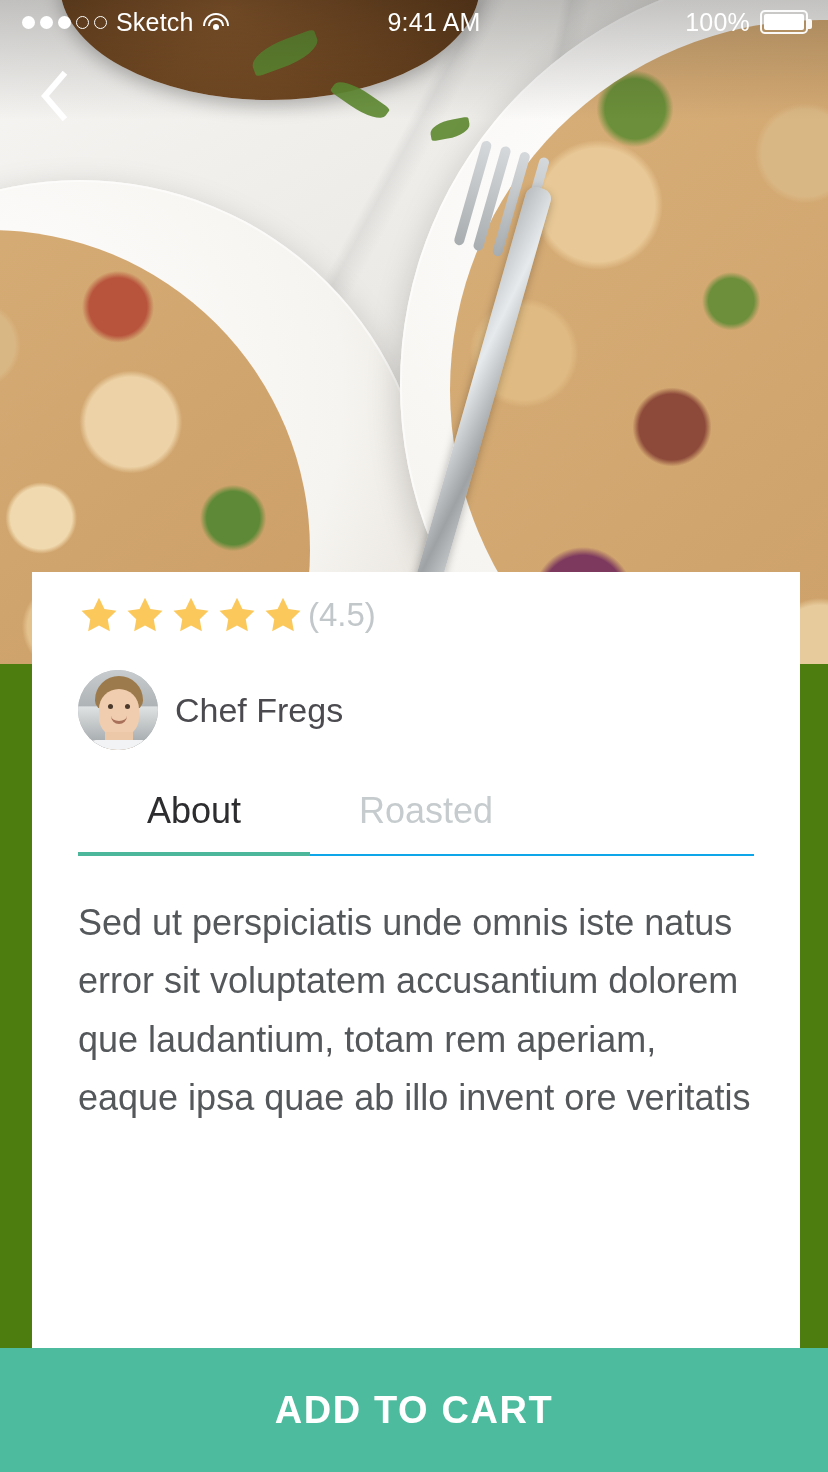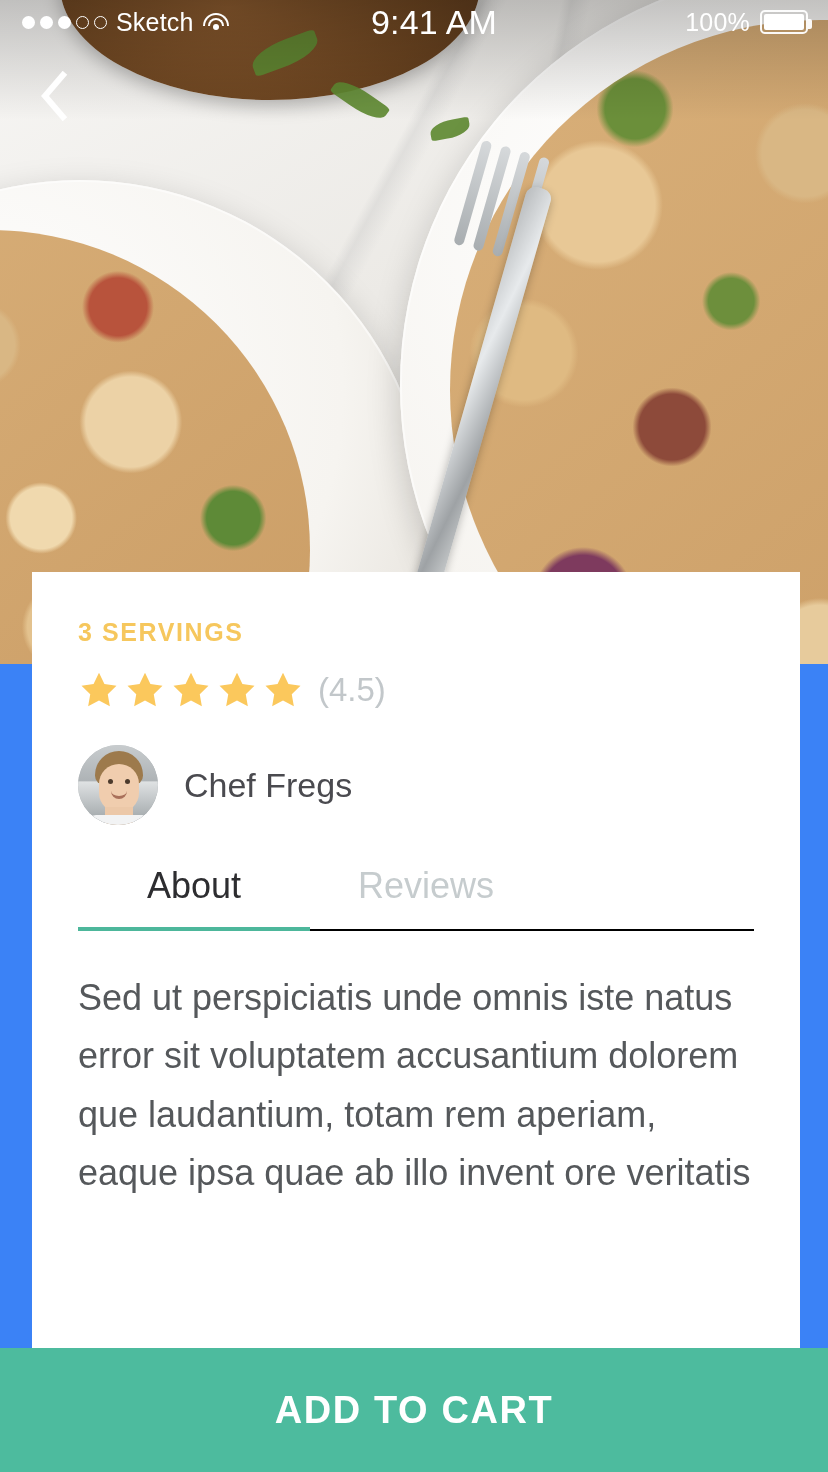--- a/index.html
+++ b/index.html
@@ -1,21 +1,21 @@
 <!DOCTYPE html>
 <html><head>
 <meta charset="utf-8">
 <style>
   * { margin:0; padding:0; box-sizing:border-box; }
   html, body {
     width:828px; height:1472px;
     font-family:"Liberation Sans", sans-serif;
     background:#F1F1F1; overflow:hidden;
   }
-  #screen { position:relative; width:828px; height:1472px; overflow:hidden; background:#3b82f6; }
+  #screen { position:relative; width:828px; height:1472px; overflow:hidden; background:#4d7c0f; }
 
   
   .hero { position:absolute; left:0; top:0; width:828px; height:664px; overflow:hidden; background:#CFC6BC; }
   .hero-photo { position:absolute; inset:0; }
   .marble {
     position:absolute; inset:0;
     background:
       linear-gradient(118deg, rgba(255,255,255,0) 40%, rgba(190,190,190,.30) 41%, rgba(255,255,255,0) 43%),
       linear-gradient(102deg, rgba(255,255,255,0) 58%, rgba(175,175,175,.22) 59%, rgba(255,255,255,0) 61%),
       linear-gradient(150deg, #f7f6f4 0%, #eceae6 45%, #e3e0db 100%);
@@ -77,67 +77,67 @@
   .dot { width:13px; height:13px; border-radius:50%; }
   .dot.on  { background:#fff; }
   .dot.off { background:transparent; border:1.6px solid #fff; }
   .carrier { font-size:25px; font-weight:400; }
   .wifi { position:relative; width:26px; height:19px; }
   .wifi i { position:absolute; left:50%; border:2.4px solid #fff; border-bottom:none;
             border-radius:50% 50% 0 0 / 100% 100% 0 0; transform:translateX(-50%); }
   .wifi i:nth-child(1){ width:26px; height:13px; top:0; }
   .wifi i:nth-child(2){ width:16px; height:8px;  top:5px; }
   .wifi i:nth-child(3){ width:6px;  height:6px;  top:11px; border-radius:50%; background:#fff; border:none; }
-  .sb-time { position:absolute; left:0; right:0; text-align:center; font-size:34px;padding-left:40px; }
+  .sb-time { position:absolute; left:0; right:0; text-align:center; font-size:25px;padding-left:40px; }
   .sb-right { position:absolute; right:20px; display:flex; align-items:center; gap:10px; }
   .batt-pct { font-size:25px; }
   .batt { position:relative; width:48px; height:24px; border:2px solid rgba(255,255,255,.95); border-radius:5px; }
   .batt::after { content:""; position:absolute; right:-6px; top:7px; width:4px; height:10px;
                  background:rgba(255,255,255,.95); border-radius:0 2px 2px 0; }
   .batt i { position:absolute; inset:2px; background:#fff; border-radius:2px; }
 
   
   .back-btn { position:absolute; left:22px; top:64px; width:64px; height:64px;
               display:flex; align-items:center; justify-content:center; cursor:pointer; }
   .back-btn svg { display:block; }
 
   
   .card { position:absolute; left:32px; top:572px; width:768px; min-height:800px;
           background:#fff; padding:0 46px; }
   .servings { padding-top:46px; font-size:25px; font-weight:700; letter-spacing:1.6px; color:#F6C75D; }
   .title { margin-top:16px; font-size:60px; line-height:1.28; font-weight:300;
            color:#4A4A4F; letter-spacing:-.4px; }
 
   .meta-row { margin-top:22px; display:flex; align-items:center; justify-content:space-between; }
-  .rating { display:flex; align-items:center; gap:14px; }
+  .rating { display:flex; align-items:center; gap:4px; }
   .stars { display:flex; gap:4px; }
   .star { width:42px; height:42px; display:block; }
   .rating-value { font-size:33px; color:#C2C7CA; font-weight:300; }
   .price { font-size:54px; font-weight:300; color:#4A4A4F; letter-spacing:-.5px; }
 
-  .chef-row { margin-top:34px; display:flex; align-items:center; gap:26px; }
+  .chef-row { margin-top:34px; display:flex; align-items:center; gap:17px; }
   .avatar { width:80px; height:80px; border-radius:50%; overflow:hidden; position:relative;
             background:linear-gradient(160deg,#bfc4c7,#8d9296); flex:0 0 auto; }
   .av-bg  { position:absolute; inset:0;
             background:linear-gradient(180deg,#c8ccce 0%,#aeb3b6 45%,#dfe2e3 46%,#9aa0a3 100%); }
   .av-hair{ position:absolute; left:17px; top:6px; width:48px; height:34px;
             border-radius:26px 26px 10px 10px; background:#9d7a4c; }
   .av-face{ position:absolute; left:21px; top:19px; width:40px; height:48px;
             border-radius:20px 20px 19px 19px; background:#f0cdae; }
   .av-eye { position:absolute; top:34px; width:5px; height:5px; border-radius:50%; background:#4b3a2c; }
   .av-eye.l { left:30px; } .av-eye.r { left:47px; }
   .av-smile{ position:absolute; left:33px; top:46px; width:16px; height:8px;
              border-bottom:3px solid #a9705a; border-radius:0 0 12px 12px; }
   .av-neck{ position:absolute; left:27px; top:62px; width:28px; height:20px; background:#ecc8a8; }
   .av-shirt{position:absolute; left:8px; top:70px; width:66px; height:16px; background:#f2f3f4; border-radius:10px 10px 0 0; }
   .chef-name { font-size:34px; color:#4A4A4F; font-weight:400; }
   .chef-recipes { font-size:34px; color:#C2C7CA; font-weight:300; }
 
   .tabs { margin-top:40px; display:flex; align-items:flex-end; gap:0;
-          border-bottom:2px solid #000000; }
+          border-bottom:2px solid #0ea5e9; }
   .tab { font-size:36px; font-weight:400; padding:0 0 22px 0; color:#C6CCCE;
          position:relative; cursor:pointer; text-align:center; }
   .tab.t0 { width:232px; }
   .tab.t1 { width:232px; }
   .tab.t2 { width:232px; }
   .tab.active { color:#2D2D30; font-weight:400; }
   .tab.active::after { content:""; position:absolute; left:0; bottom:-2px; width:100%;
                        height:4px; background:#4DB79B; }
 
   .about-text { margin-top:38px; font-size:36px; line-height:1.62; color:#55585B; font-weight:300; }
@@ -201,21 +201,20 @@
   </div>
 
   <div class="back-btn">
     <svg width="30" height="50" viewBox="0 0 30 50">
       <polyline points="24,4 6,25 24,46" fill="none" stroke="#ffffff" stroke-width="6" stroke-linecap="square" stroke-linejoin="miter"></polyline>
     </svg>
   </div>
 
   <div class="card">
 
-    <div class="servings">3 SERVINGS</div>
 
 
     <div class="meta-row">
       <div class="rating">
         <span class="stars">
           <svg class="star" viewBox="0 0 24 24">
               <path fill="#FBC85C" d="M12 2.2l3.1 6.3 6.9 1-5 4.9 1.2 6.9L12 18l-6.2 3.3 1.2-6.9-5-4.9 6.9-1z"></path>
             </svg>
           <svg class="star" viewBox="0 0 24 24">
               <path fill="#FBC85C" d="M12 2.2l3.1 6.3 6.9 1-5 4.9 1.2 6.9L12 18l-6.2 3.3 1.2-6.9-5-4.9 6.9-1z"></path>
@@ -243,21 +242,21 @@
         <span class="av-eye r"></span>
         <span class="av-smile"></span>
         <span class="av-neck"></span>
         <span class="av-shirt"></span>
       </div>
       <span class="chef-name">Chef Fregs</span>
     </div>
 
     <div class="tabs">
       <div class="tab t0 active">About</div>
-      <div class="tab t2">Reviews</div>
+      <div class="tab t2">Roasted</div>
     </div>
 
     <p class="about-text">Sed ut perspiciatis unde omnis iste natus error sit voluptatem accusantium dolorem que laudantium, totam rem aperiam, eaque ipsa quae ab illo invent ore veritatis</p>
   </div>
 
   <div class="cta">
     <span>ADD TO CART</span>
   </div>
 
 </div>

